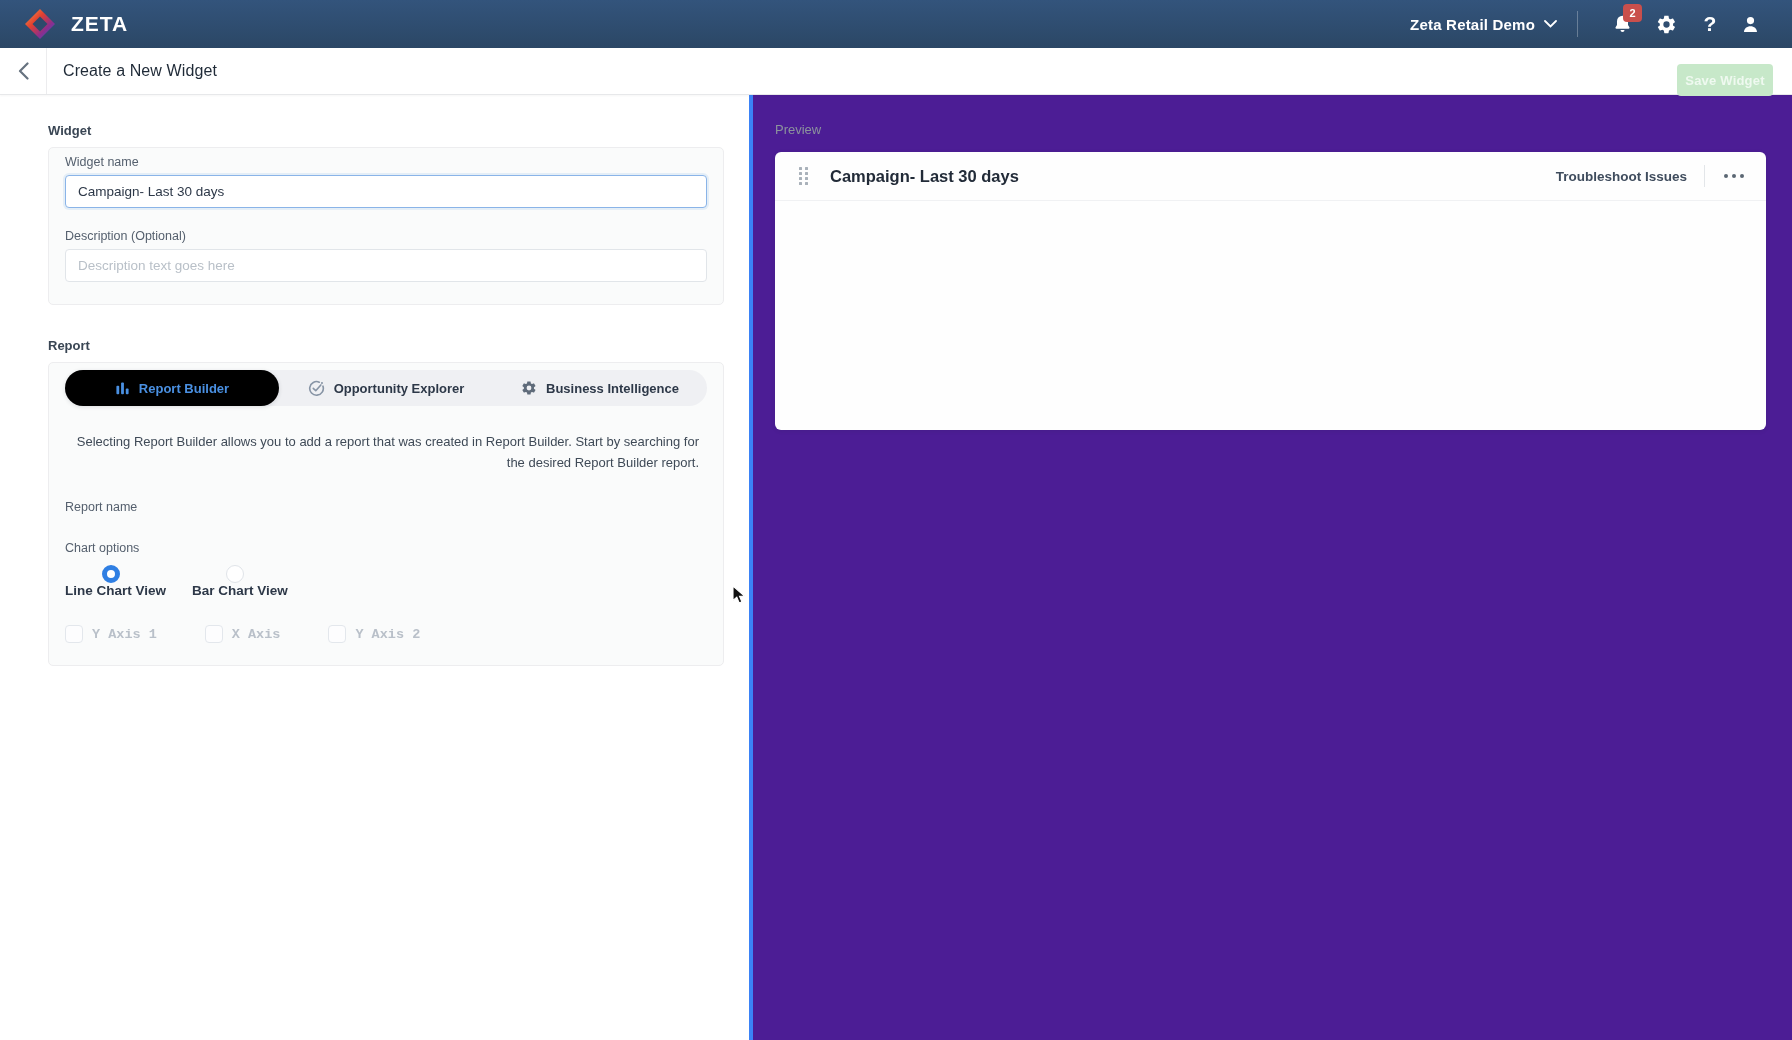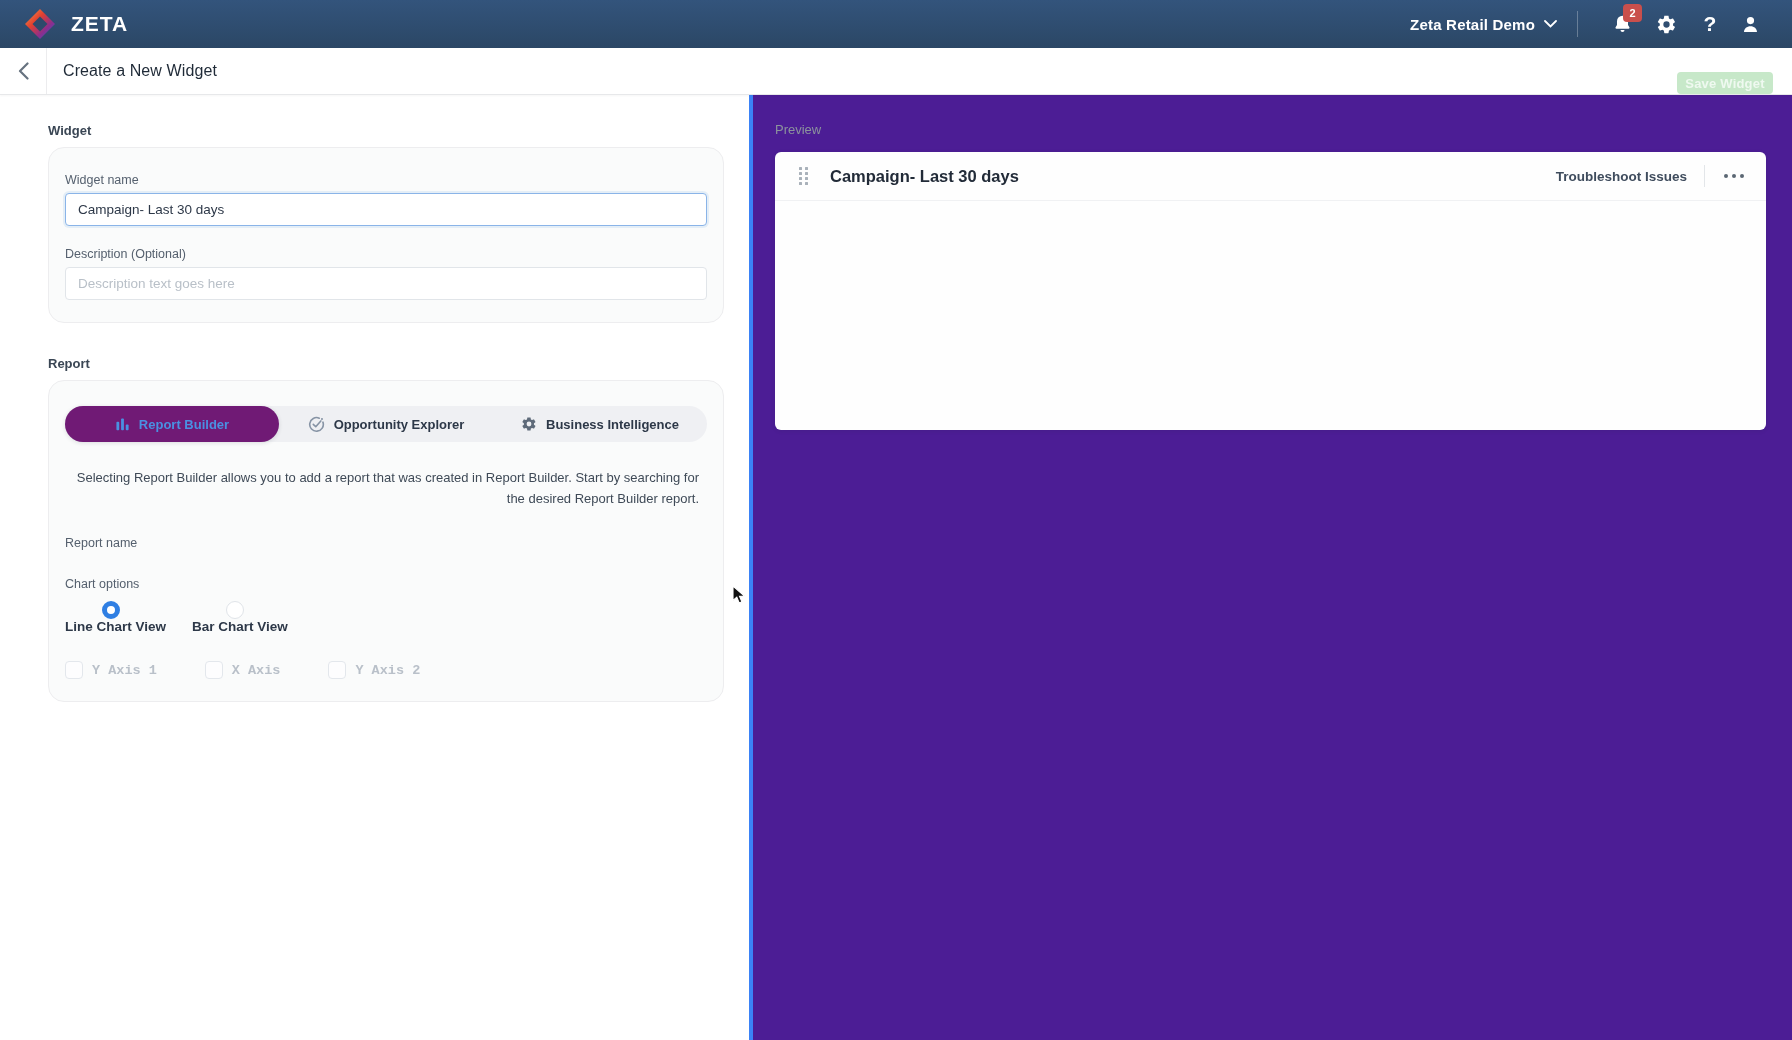--- a/index.html
+++ b/index.html
@@ -21,49 +21,49 @@
     background:#c94f4c; border-radius:4px; font-size:11px; font-weight:700;
     display:flex; align-items:center; justify-content:center; padding:0 4px; color:#fff; }
   .help-glyph { font-size:21px; font-weight:700; color:#fff; }
 
   
   .page-header { height:47px; background:#fff; border-bottom:1px solid #e7e8ea;
     box-shadow:0 1px 2px rgba(0,0,0,.04); display:flex; align-items:center; position:relative; z-index:5; }
   .back-btn { width:47px; height:100%; display:flex; align-items:center; justify-content:center;
     border-right:1px solid #ececee; cursor:pointer; }
   .page-title { margin-left:16px; font-size:16px; font-weight:400; color:#1f2a37; letter-spacing:.1px; }
-  .save-btn { position:absolute; right:19px; top:24px; width:96px; height:22px;
+  .save-btn { position:absolute; right:19px; top:16px; width:96px; height:32px;
     background:#c7e8c9; color:#eff9f0; font-size:13px; font-weight:700;
     border:none; border-radius:4px; letter-spacing:.2px; cursor:default;
     font-family:"Liberation Sans", sans-serif; }
 
   
   .main { display:flex; height:945px; }
   .left-panel { width:753px; background:#fff; border-right:4px solid #3b82f6;
     padding:28px 25px 0 48px; flex-shrink:0; }
   .right-panel { flex:1; background:#4c1d95; padding:27px 25px 0 22px; }
 
   .section-label { font-size:13px; font-weight:600; color:#3a4654; margin-bottom:9px; }
-  .card { background:#fafbfb; border:1px solid #ededef; border-radius:16px;
-    padding:25px 16px 22px 16px; }
+  .card { background:#fafbfb; border:1px solid #ededef; border-radius:5px;
+    padding:7px 16px 22px 16px; }
   .card + .section-label { margin-top:33px; }
 
   .field-label { font-size:12.5px; color:#55606e; margin-bottom:6px; }
   .text-input { width:100%; height:33px; border:1px solid #e1e5e9; border-radius:4px;
     background:#fff; padding:0 12px; font-size:13.5px; color:#2d3848;
     font-family:"Liberation Sans", sans-serif; outline:none; }
   .text-input::placeholder { color:#b9c0c8; }
   .text-input.focused { border-color:#8ab4e8; box-shadow:0 0 0 2px rgba(74,144,226,.12); }
   .field + .field { margin-top:21px; }
 
   
   .tab-bar { display:flex; background:#eff0f3; border-radius:18px; height:36px; margin-bottom:26px; }
   .tab { flex:1; display:flex; align-items:center; justify-content:center; gap:9px;
     font-size:13px; font-weight:600; color:#2d3848; border-radius:18px; cursor:pointer; }
-  .tab.active { background:#701a75; color:#4a90e2;
+  .tab.active { background:#000000; color:#4a90e2;
     box-shadow:0 1px 4px rgba(35,45,60,.14); }
 
   .helper-text { font-size:13px; line-height:1.58; color:#3f4a57; margin-bottom:27px;
     padding-right:8px;text-align:right; }
 
   .chart-options { margin-top:27px; }
   .option-row { display:flex; align-items:center; margin-top:10px; }
   .radio-group, .checkbox-group { display:flex; align-items:center; cursor:pointer; }
   .radio-group { margin-right:26px;flex-direction:column; }
   .checkbox-group { margin-right:48px;font-family:Liberation Mono, monospace; }

